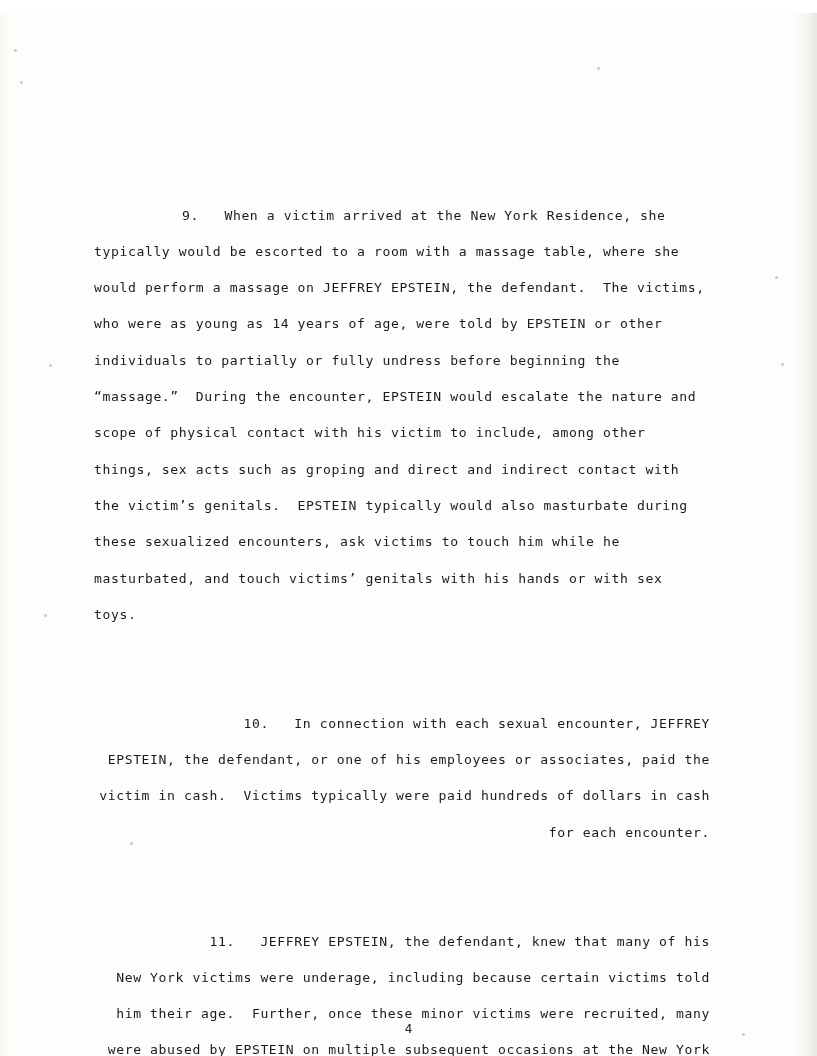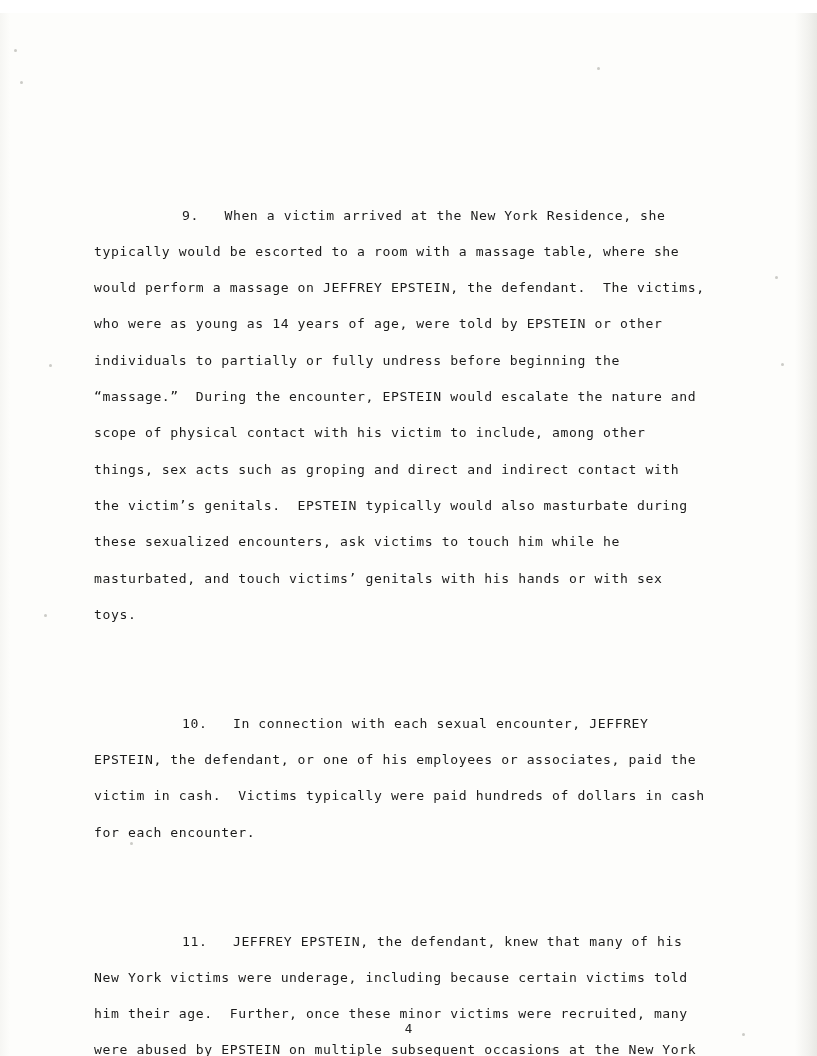--- a/index.html
+++ b/index.html
@@ -47,21 +47,21 @@
     font-size: 13.1px;
     line-height: 36.3px;
     color: #1b1b1b;
     letter-spacing: 0.6px;
     white-space: pre-wrap;
   }
   .para {
     margin: 0 0 0 0;
     text-indent: 0;
   }
-  .para + .para { margin-top: 0; }
+  .para + .para { margin-top: 0; text-align: right; }
   .indent {
     display: inline-block;
     width: 88px;
   }
   .page-number {
     position: absolute;
     left: 0;
     top: 1008px;
     width: 817px;
     text-align: center;

